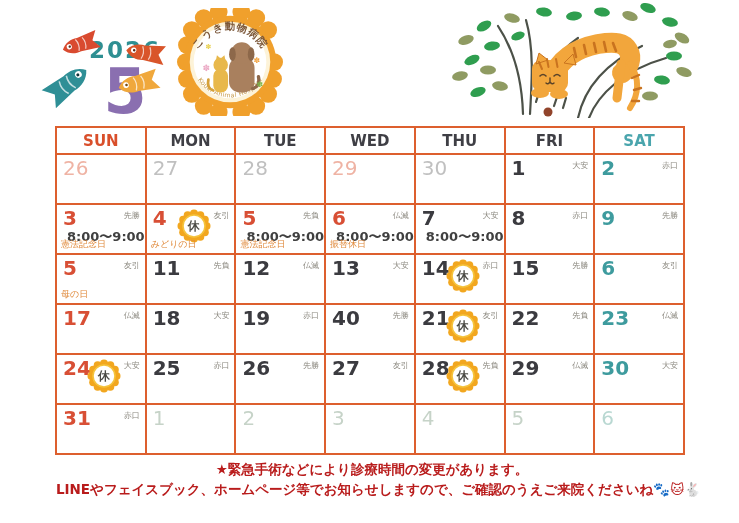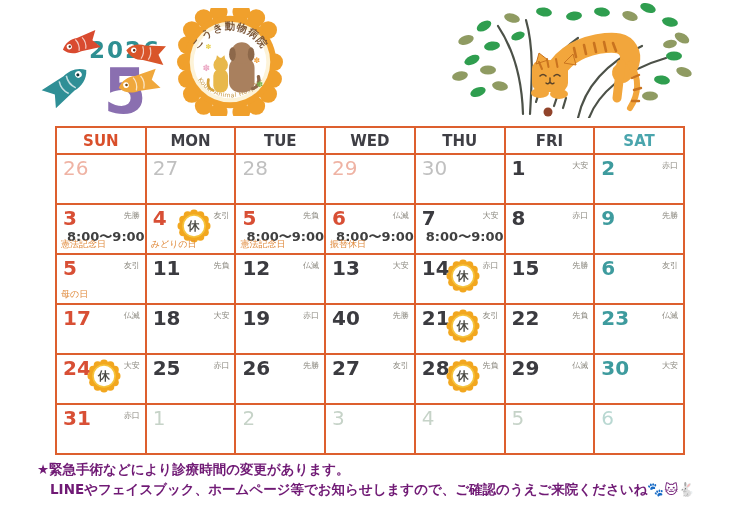--- a/index.html
+++ b/index.html
@@ -38,21 +38,21 @@
   td.tone-pale-next .day-num { color:#c6d3c8; font-weight:400; }
   td.tone-pale-next-teal .day-num { color:#b9d8d2; font-weight:400; }
   .rokuyou { position:absolute; top:5px; right:5px; font-size:8px; color:#8a877e; }
   .hours { position:absolute; top:23px; left:10px; font-size:13px; font-weight:bold; color:#404040; white-space:nowrap; }
   .holiday { position:absolute; bottom:2px; left:4px; font-size:9px; color:#e08a3c; white-space:nowrap;text-align:center; }
   .badge { position:absolute; top:4px; left:30px; width:34px; height:34px; }
   .badge svg { position:absolute; inset:0; }
   .badge-char { position:absolute; inset:0; display:flex; align-items:center; justify-content:center;
                 font-size:12px; font-weight:bold; color:#4a4a45; }
   
-  .footer { position:absolute; left:37px; top:459px; width:670px; font-size:13.5px; font-weight:bold; color:#701a75; line-height:1.5; }
+  .footer { position:absolute; left:37px; top:459px; width:670px; font-size:13.5px; font-weight:bold; color:#b91c1c; line-height:1.5;text-align:center; }
   .footer .line2 { margin-left:13px; }
 </style>
 </head>
 <body>
 
 <div id="page">
 
   <div class="month-block">
     <div class="year">2026</div>
     <div class="month-num">5</div>

